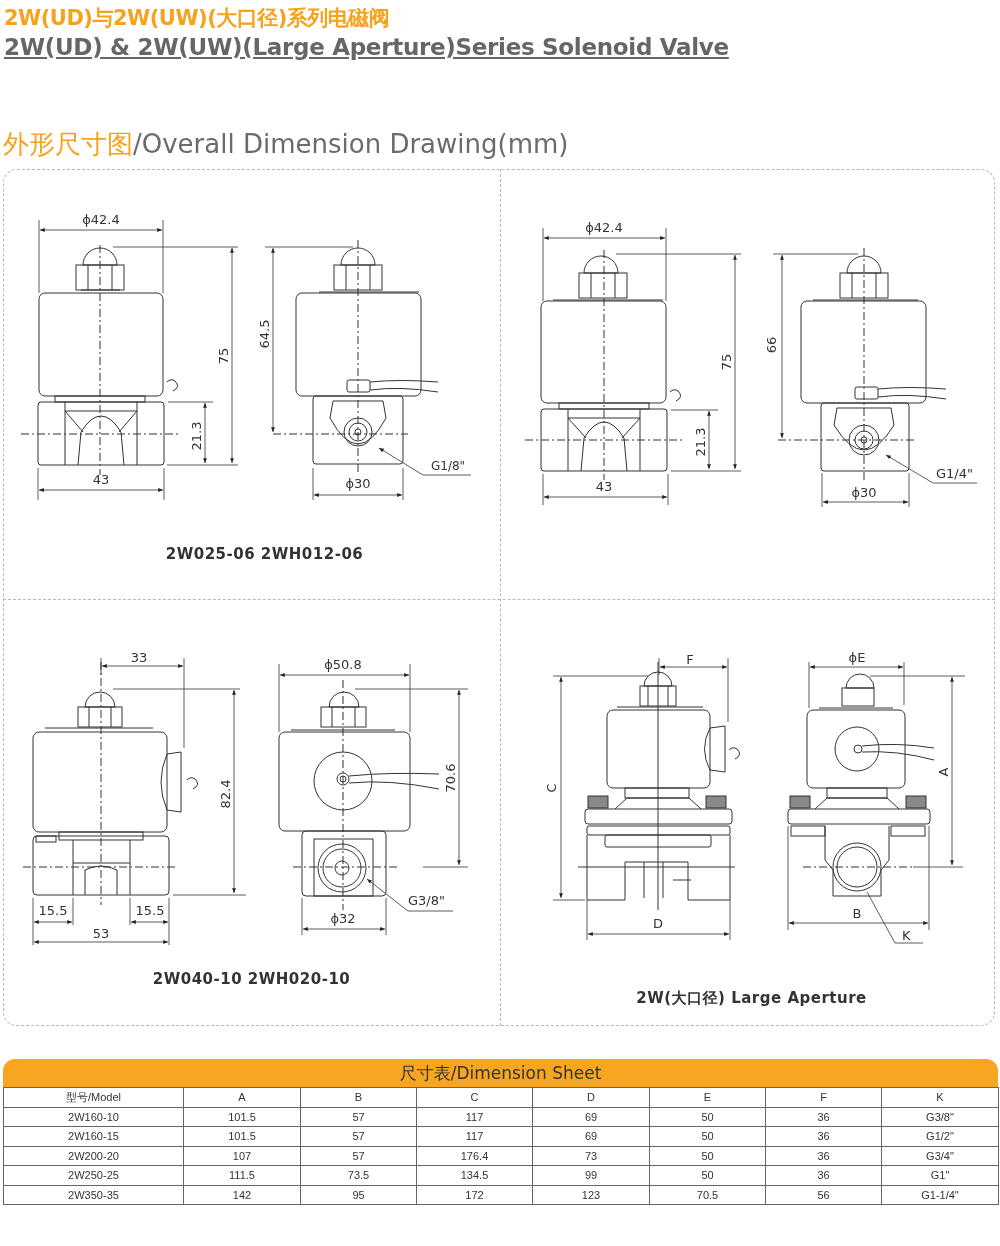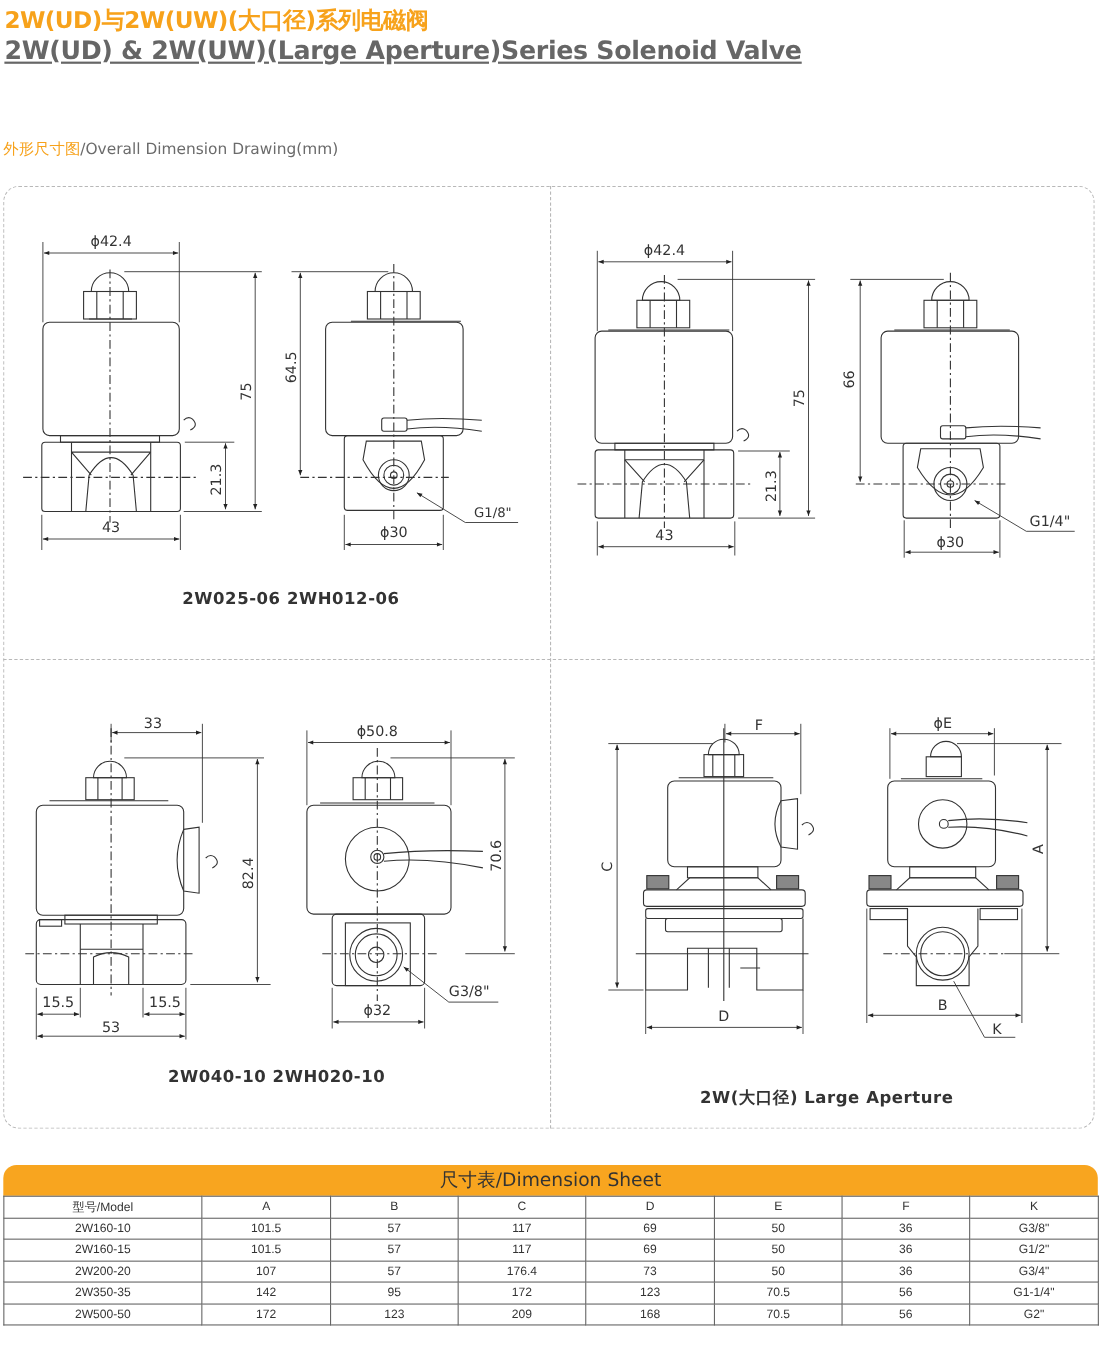--- a/index.html
+++ b/index.html
@@ -2,21 +2,21 @@
 <html><head>
 <meta charset="utf-8">
 <style>
   html, body { margin:0; padding:0; background:#ffffff; }
   body { width:1000px; height:1246px; position:relative; overflow:hidden;
          font-family:"DejaVu Sans", "Liberation Sans", sans-serif; color:#333; }
   .title-cn { position:absolute; left:4px; top:4px; font-size:21px; font-weight:bold;
               color:#f7a21b; letter-spacing:-0.5px; white-space:nowrap; }
   .title-en { position:absolute; left:4px; top:34px; font-size:23px; font-weight:bold;
               color:#666666; letter-spacing:-0.3px; white-space:nowrap;text-decoration:underline; }
-  .section-title { position:absolute; left:3px; top:127px; font-size:14px; color:#6b6b6b; white-space:nowrap; }
+  .section-title { position:absolute; left:3px; top:127px; font-size:26px; color:#6b6b6b; white-space:nowrap; }
   .section-title .cn { color:#f7a21b; }
   .drawing-frame { position:absolute; left:3px; top:169px; width:992px; height:857px;
                    border:1px dashed #b8b8b8; border-radius:14px; box-sizing:border-box; }
   .divider-v { position:absolute; left:500px; top:169px; width:0; height:857px; border-left:1px dashed #b8b8b8; }
   .divider-h { position:absolute; left:3px; top:599px; width:992px; height:0; border-top:1px dashed #b8b8b8; }
   .quad { position:absolute; width:497px; height:428px; }
   .quad svg { position:absolute; left:0; top:0; }
   .quad-caption { position:absolute; left:0; width:100%; text-align:center; font-size:15px; font-weight:bold;
                   color:#333; letter-spacing:0.5px; white-space:nowrap; }
   svg text { font-family:"DejaVu Sans", "Liberation Sans", sans-serif; fill:#333; }
@@ -112,21 +112,21 @@
       <line x1="310" y1="298" x2="310" y2="330"></line>
         <line x1="400" y1="298" x2="400" y2="330"></line>
       <line x1="311" y1="325" x2="399" y2="325" marker-start="url(#arr)" marker-end="url(#arr)"></line>
       <line x1="420" y1="305" x2="376" y2="278" marker-end="url(#arr)"></line>
       <line x1="420" y1="305" x2="468" y2="305"></line>
     </g>
     <text transform="translate(266,164) rotate(-90)" font-size="13" text-anchor="middle" stroke="none">64.5</text>
     <text x="355" y="318" font-size="13" text-anchor="middle" stroke="none">ϕ30</text>
     <text x="428" y="300" font-size="12" stroke="none">G1/8"</text>
   </svg>
-  <div class="quad-caption" style="top:365px;padding-left:13px;">2W025-06   2WH012-06</div>
+  <div class="quad-caption" style="top:375px;padding-left:13px;">2W025-06   2WH012-06</div>
 </div>
 
 <div class="quad" style="left:503px;top:170px;">
   <svg width="497" height="428" viewBox="0 0 497 428" fill="none" stroke="#333" stroke-width="1">
     <g>
       <path d="M81,103 a17,17 0 0 1 34,0 z"></path>
       <rect x="76" y="103" width="48" height="25"></rect>
       <line x1="88" y1="103" x2="88" y2="128"></line>
         <line x1="112" y1="103" x2="112" y2="128"></line>
       <line x1="50" y1="130" x2="160" y2="130"></line>
@@ -399,34 +399,34 @@
           <td>2W200-20</td>
           <td>107</td>
           <td>57</td>
           <td>176.4</td>
           <td>73</td>
           <td>50</td>
           <td>36</td>
           <td>G3/4"</td>
         </tr>
         <tr>
+          <td>2W250-25</td>
+          <td>111.5</td>
+          <td>73.5</td>
+          <td>134.5</td>
+          <td>99</td>
+          <td>50</td>
+          <td>36</td>
+          <td>G1"</td>
+        </tr>
+        <tr>
           <td>2W350-35</td>
           <td>142</td>
           <td>95</td>
           <td>172</td>
           <td>123</td>
           <td>70.5</td>
           <td>56</td>
           <td>G1-1/4"</td>
         </tr>
-        <tr>
-          <td>2W500-50</td>
-          <td>172</td>
-          <td>123</td>
-          <td>209</td>
-          <td>168</td>
-          <td>70.5</td>
-          <td>56</td>
-          <td>G2"</td>
-        </tr>
       </tbody>
   </table>
 </div>
 
 </body></html>

